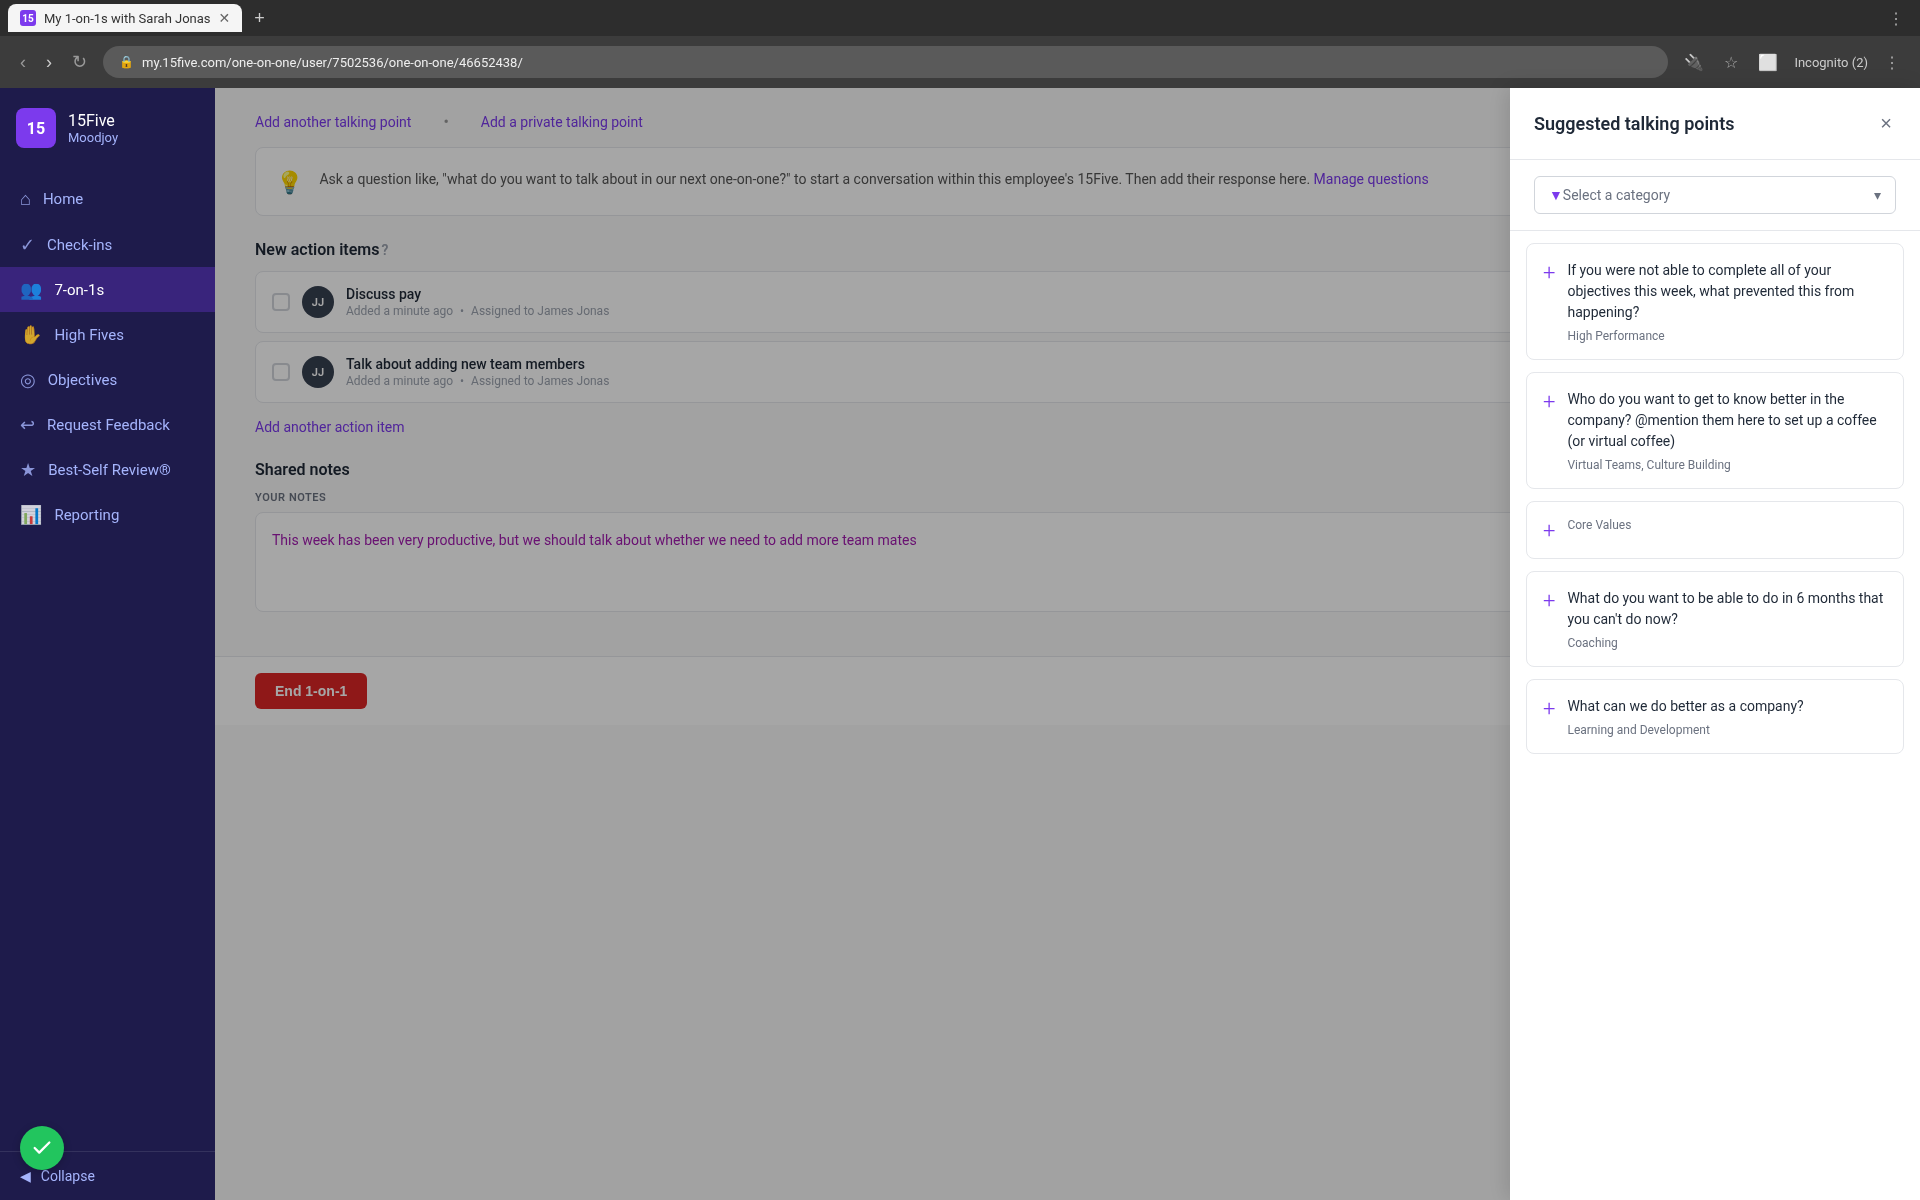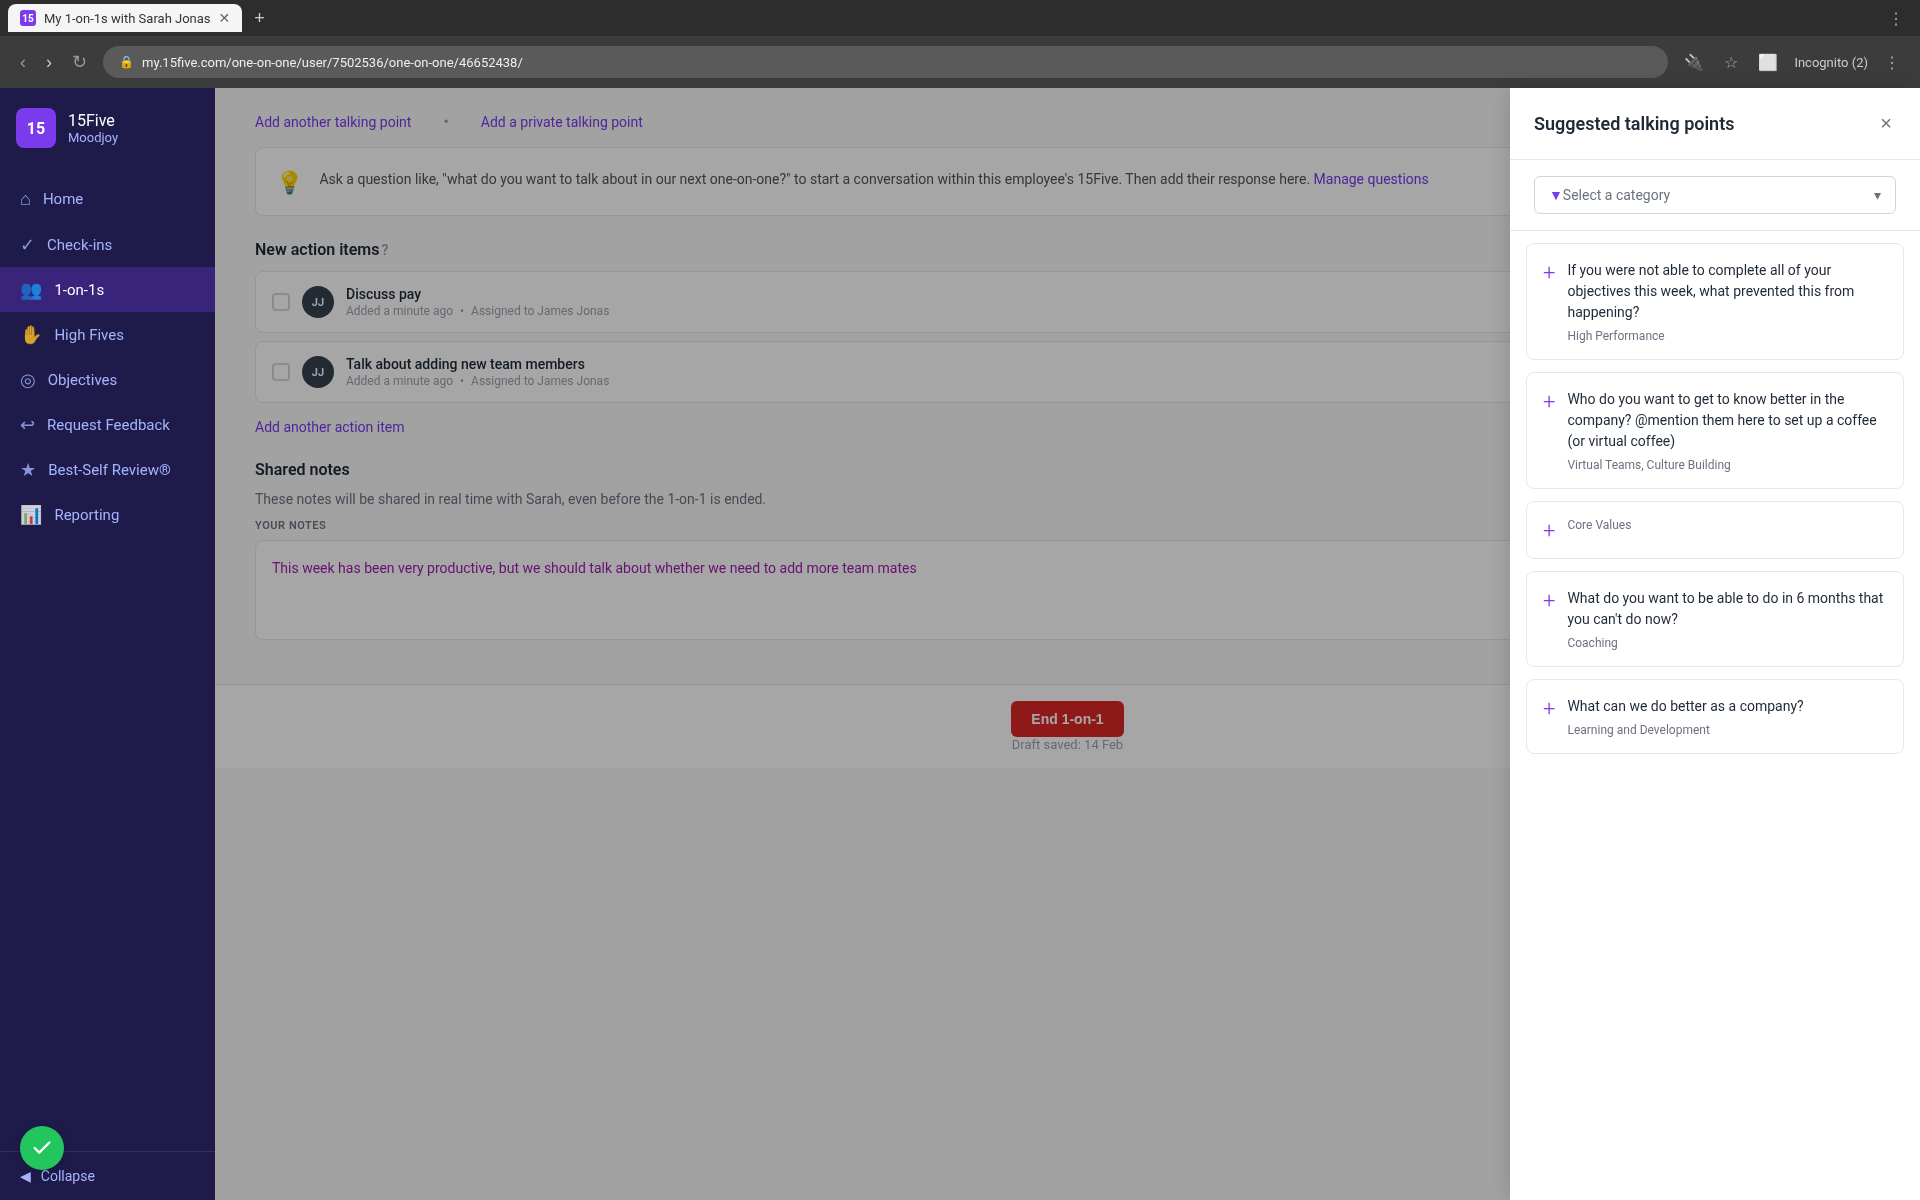--- a/index.html
+++ b/index.html
@@ -65,21 +65,21 @@
     .more-btn { color: #9ca3af; cursor: pointer; font-size: 18px; }
     .add-link { color: #7C3AED; font-size: 14px; cursor: pointer; margin-top: 8px; display: inline-block; }
 
     
     .shared-notes-section { margin-top: 24px; }
     .shared-notes-desc { font-size: 14px; color: #6b7280; margin-bottom: 12px; }
     .notes-label { font-size: 11px; font-weight: 600; color: #6b7280; letter-spacing: 0.05em; text-transform: uppercase; margin-bottom: 8px; }
     .notes-textarea { width: 100%; border: 1px solid #e5e7eb; border-radius: 8px; padding: 16px; font-size: 14px; color: #a21caf; line-height: 1.6; min-height: 100px; background: white; resize: none; outline: none; font-family: inherit; }
 
     
-    .bottom-bar { position: sticky; bottom: 0; background: white; border-top: 1px solid #e5e7eb; padding: 16px 40px; display: flex; align-items: center; justify-content: space-between; flex-direction: column; }
+    .bottom-bar { position: sticky; bottom: 0; background: white; border-top: 1px solid #e5e7eb; padding: 16px 40px; display: flex; align-items: center; justify-content: space-between; }
     .end-btn { background: #dc2626; color: white; border: none; border-radius: 6px; padding: 10px 20px; font-size: 14px; font-weight: 600; cursor: pointer; }
     .draft-saved { color: #9ca3af; font-size: 13px; }
 
     
     .overlay { position: fixed; top: 88px; left: 215px; right: 0; bottom: 0; background: rgba(0,0,0,0.35); z-index: 10; }
 
     
     .suggestions-panel { position: fixed; top: 88px; right: 0; width: 410px; height: calc(1200px - 88px); background: white; box-shadow: -4px 0 20px rgba(0,0,0,0.12); z-index: 20; display: flex; flex-direction: column; }
     .suggestions-header { padding: 20px 24px; border-bottom: 1px solid #e5e7eb; display: flex; align-items: center; justify-content: space-between; flex-shrink: 0; }
     .suggestions-title { font-size: 18px; font-weight: 600; color: #1f2937; }
@@ -143,21 +143,21 @@
       <div class="sidebar-item">
         <span class="icon">⌂</span>
         <span>Home</span>
       </div>
       <div class="sidebar-item">
         <span class="icon">✓</span>
         <span>Check-ins</span>
       </div>
       <div class="sidebar-item active">
         <span class="icon">👥</span>
-        <span>1-on-1s</span>
+        <span>7-on-1s</span>
       </div>
       <div class="sidebar-item">
         <span class="icon">✋</span>
         <span>High Fives</span>
       </div>
       <div class="sidebar-item">
         <span class="icon">◎</span>
         <span>Objectives</span>
       </div>
       <div class="sidebar-item">
@@ -235,21 +235,20 @@
         <span class="more-btn">⋯</span>
       </div>
 
       <a class="add-link">Add another action item</a>
 
       
       <div class="shared-notes-section">
         <div class="section-title">
           <span>Shared notes</span>
         </div>
-        <p class="shared-notes-desc">These notes will be shared in real time with Sarah, even before the 1-on-1 is ended.</p>
         <div class="notes-label">YOUR NOTES</div>
         <textarea class="notes-textarea" style="">This week has been very productive, but we should talk about whether we need to add more team mates</textarea>
       </div>
     </div>
 
     <div class="bottom-bar">
       <button class="end-btn">End 1-on-1</button>
       <span class="draft-saved">Draft saved: 14 Feb</span>
     </div>
   </div>

